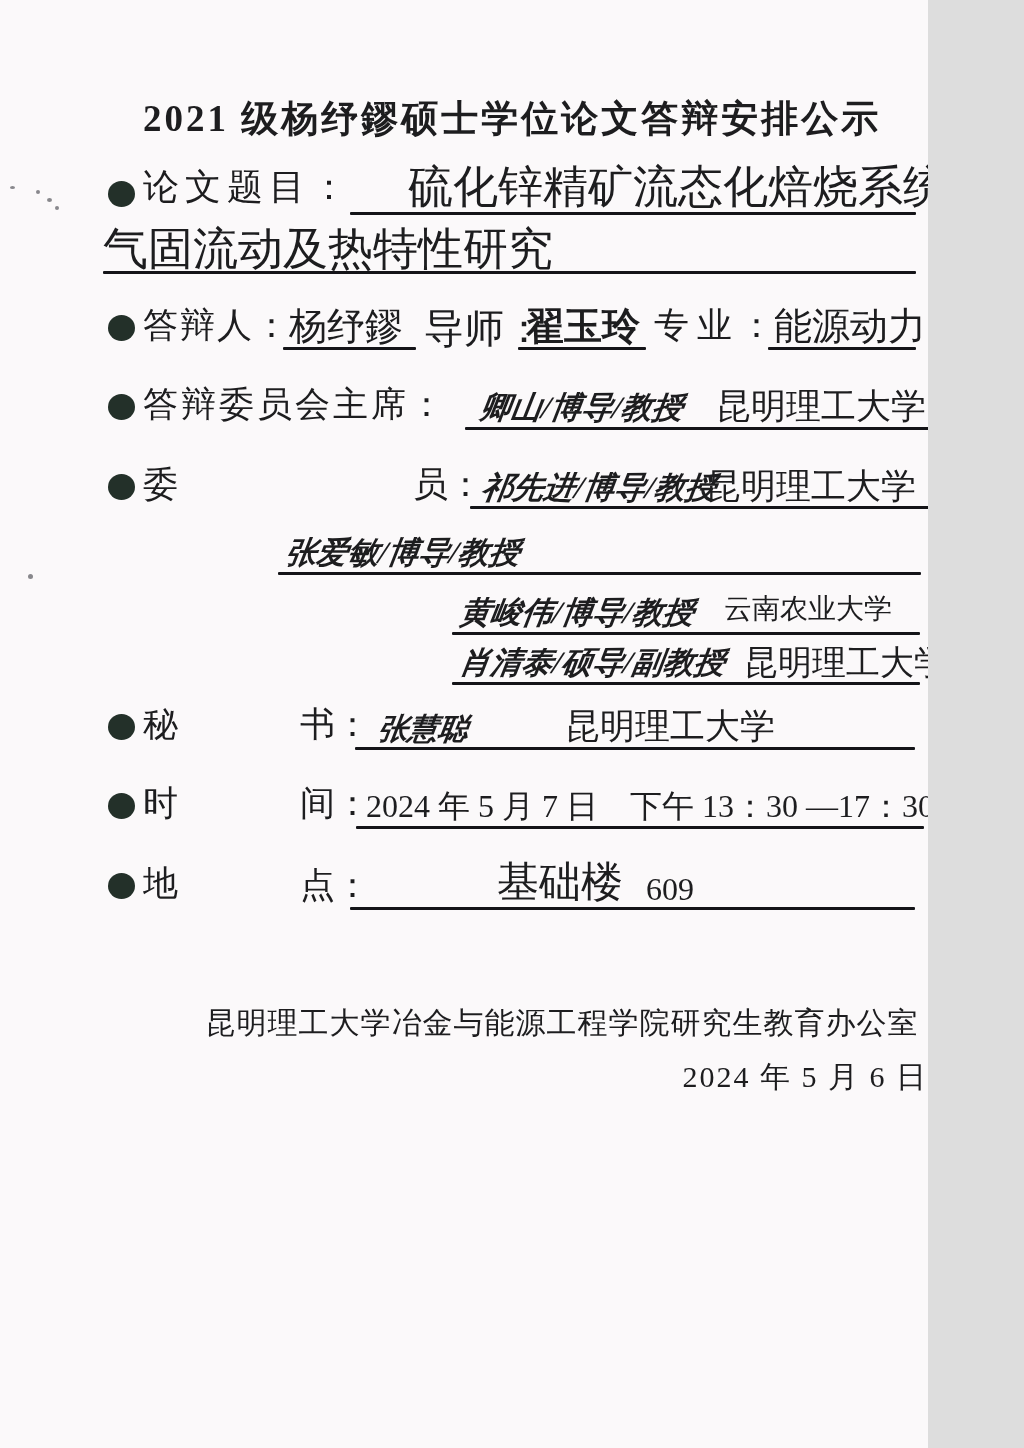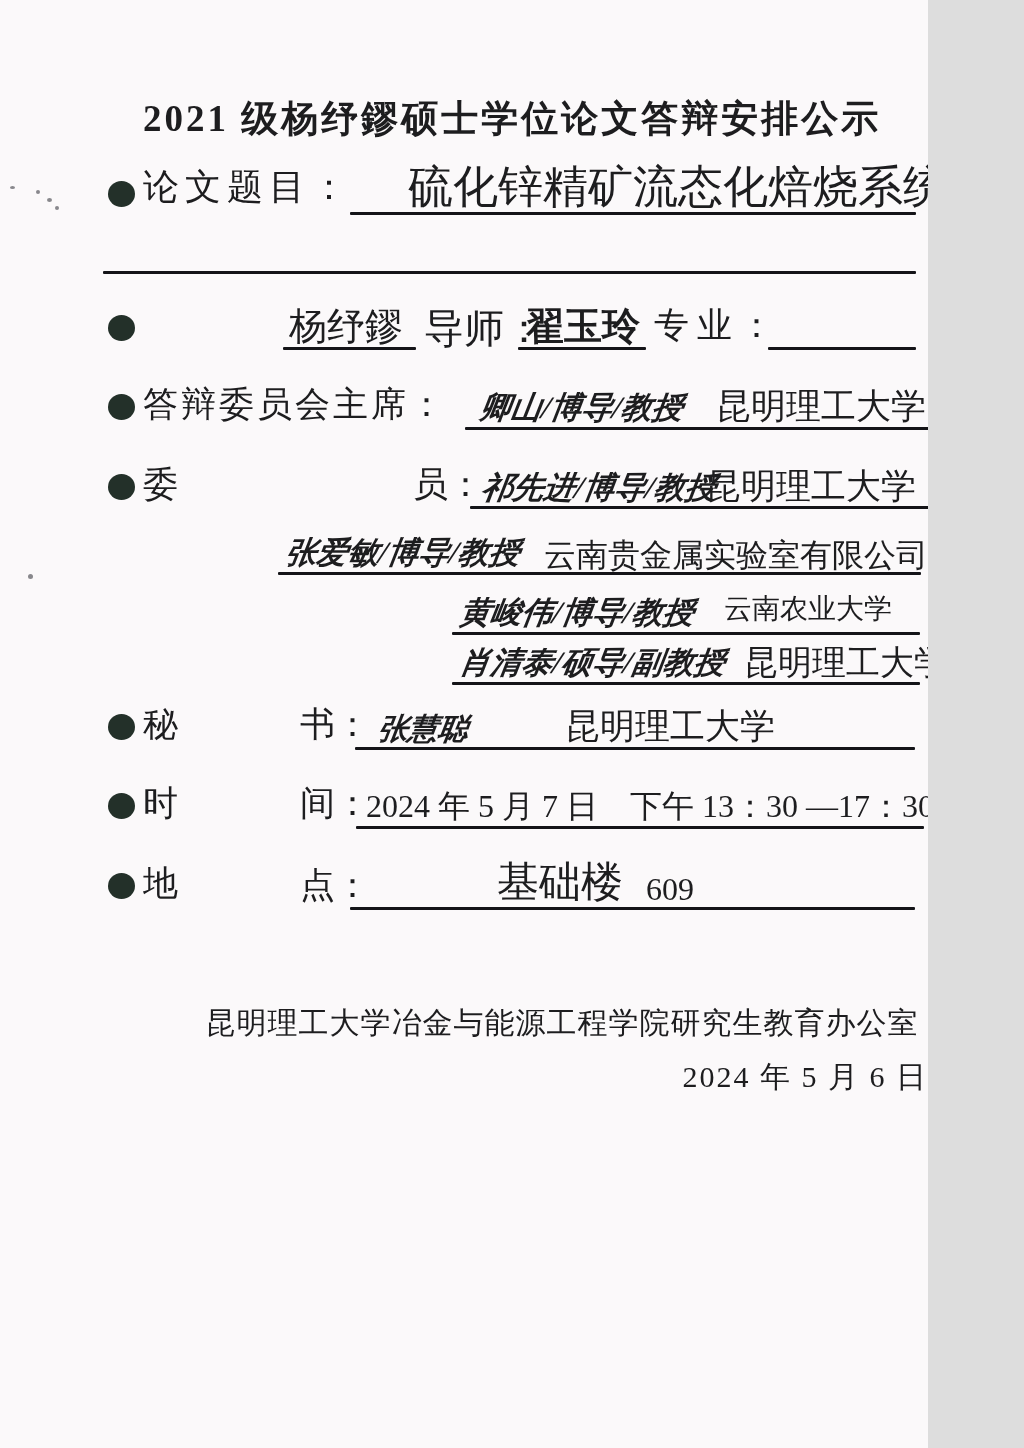--- a/index.html
+++ b/index.html
@@ -42,47 +42,49 @@
   <div class="speck" style="left:55px;top:206px;width:4px;height:4px;"></div>
   <div class="speck" style="left:28px;top:574px;width:5px;height:5px;"></div>
 
   <div class="abs title">2021 级杨纾鏐硕士学位论文答辩安排公示</div>
 
   <div class="bullet" style="left:108px;top:181px;"></div>
   <div class="abs kai" style="left:143px;top:167px;font-size:36px;letter-spacing:6px;">论文题目：</div>
   <div class="abs song big-value" style="left:408px;top:162px;">硫化锌精矿流态化焙烧系统</div>
   <div class="ul" style="left:350px;top:212px;width:566px;"></div>
 
+  <div class="abs song big-value" style="left:103px;top:224px;">气固流动及热特性研究</div>
   <div class="ul" style="left:103px;top:271px;width:813px;"></div>
 
   <div class="bullet" style="left:108px;top:315px;"></div>
+  <div class="abs kai" style="left:143px;top:306px;font-size:35px;letter-spacing:2px;">答辩人：</div>
   <div class="abs song" style="left:289px;top:305px;font-size:38px;">杨纾鏐</div>
   <div class="ul" style="left:283px;top:347px;width:133px;"></div>
   <div class="abs kai" style="left:424px;top:306px;font-size:40px;">导师：</div>
   <div class="abs song" style="left:526px;top:305px;font-size:38px;font-weight:bold;">翟玉玲</div>
   <div class="ul" style="left:518px;top:347px;width:128px;"></div>
   <div class="abs kai" style="left:654px;top:306px;font-size:35px;letter-spacing:8px;">专业</div>
   <div class="abs kai" style="left:739px;top:306px;font-size:35px;">：</div>
+  <div class="abs song" style="left:774px;top:305px;font-size:38px;">能源动力</div>
   <div class="ul" style="left:768px;top:347px;width:148px;"></div>
 
   <div class="bullet" style="left:108px;top:394px;"></div>
   <div class="abs kai" style="left:143px;top:385px;font-size:35px;letter-spacing:3px;">答辩委员会主席：</div>
   <div class="abs script" style="left:480px;top:390px;font-size:31px;">卿山/博导/教授</div>
   <div class="abs song" style="left:716px;top:387px;font-size:35px;">昆明理工大学</div>
   <div class="ul" style="left:465px;top:427px;width:466px;"></div>
 
   <div class="bullet" style="left:108px;top:474px;"></div>
   <div class="abs kai" style="left:143px;top:465px;font-size:35px;">委</div>
   <div class="abs kai" style="left:413px;top:465px;font-size:35px;">员：</div>
   <div class="abs script" style="left:482px;top:470px;font-size:31px;">祁先进/博导/教授</div>
   <div class="abs song" style="left:706px;top:467px;font-size:35px;">昆明理工大学</div>
   <div class="ul" style="left:470px;top:506px;width:460px;"></div>
 
   <div class="abs script" style="left:286px;top:535px;font-size:31px;">张爱敏/博导/教授</div>
-  <div class="abs song" style="left:544px;top:537px;font-size:32px;">云南贵金属实验室有限公司</div>
   <div class="ul" style="left:278px;top:572px;width:643px;"></div>
 
   <div class="abs script" style="left:460px;top:595px;font-size:31px;">黄峻伟/博导/教授</div>
   <div class="abs song" style="left:724px;top:593px;font-size:28px;">云南农业大学</div>
   <div class="ul" style="left:452px;top:632px;width:468px;"></div>
 
   <div class="abs script" style="left:460px;top:645px;font-size:31px;">肖清泰/硕导/副教授</div>
   <div class="abs song" style="left:744px;top:643px;font-size:34px;">昆明理工大学</div>
   <div class="ul" style="left:452px;top:682px;width:468px;"></div>
 

